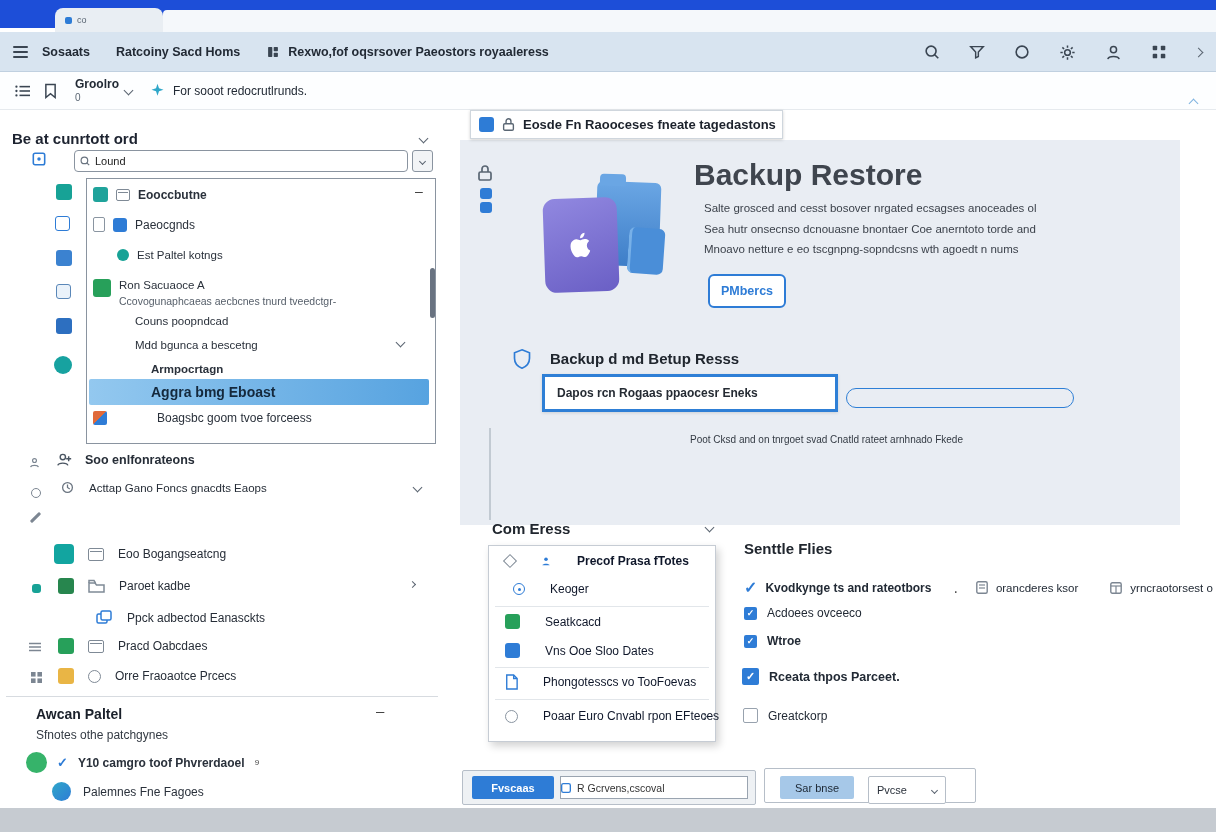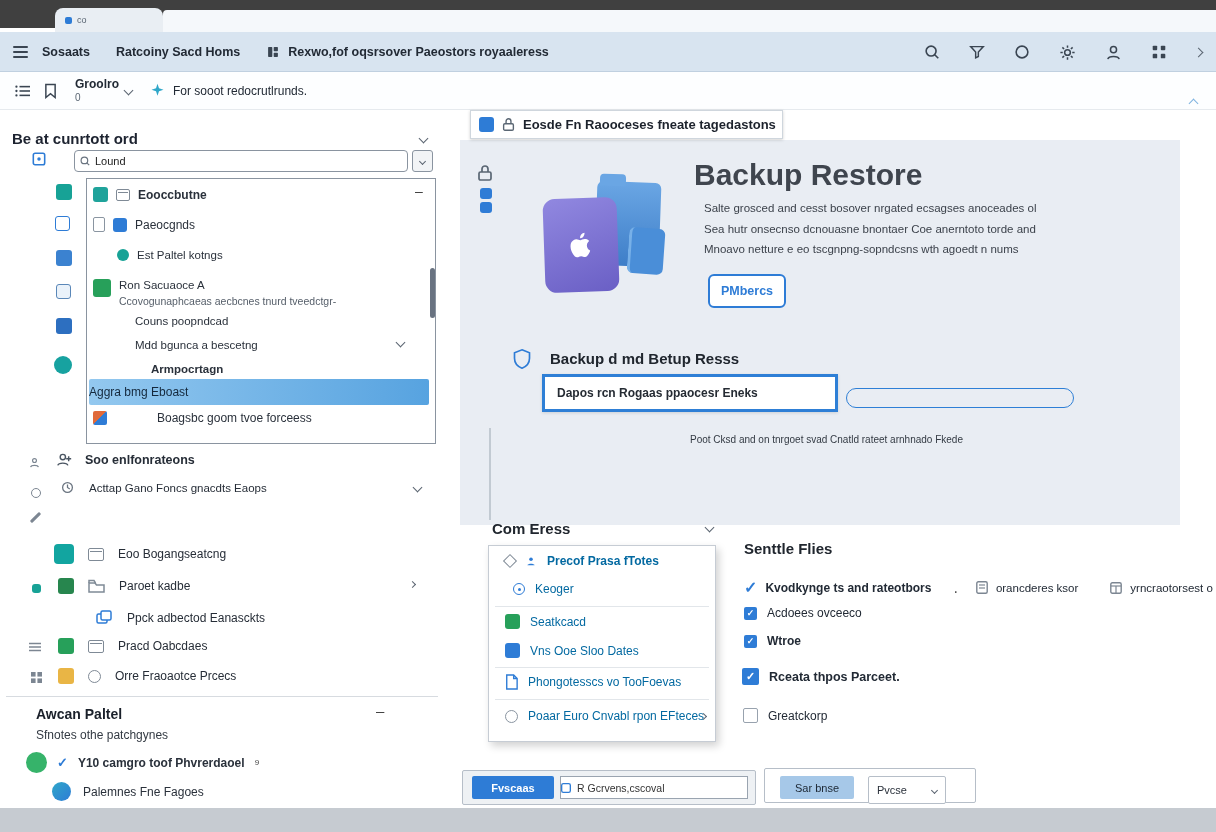--- a/index.html
+++ b/index.html
@@ -7,21 +7,21 @@
   body{font-family:"Liberation Sans",sans-serif;background:#c6cbd1;color:#2a313b}
   #app{position:relative;width:1216px;height:832px;background:#ffffff;overflow:hidden}
   .abs{position:absolute}
   .row{display:flex;align-items:center}
   
   .chev{display:inline-block;width:7px;height:7px;border-right:1.7px solid #5a6470;border-bottom:1.7px solid #5a6470}
   .chev.down{transform:rotate(45deg)}
   .chev.up{transform:rotate(-135deg)}
   .chev.right{transform:rotate(-45deg)}
   
-  .titlebar{left:0;top:0;width:1216px;height:28px;background:#404040}
+  .titlebar{left:0;top:0;width:1216px;height:28px;background:#1d4ed8}
   .tab{left:55px;top:8px;width:108px;height:24px;background:#e9eef3;border-radius:8px 8px 0 0;display:flex;align-items:center;padding-left:10px;gap:5px;font-size:9px;color:#5a6673}
   .tabdot{width:7px;height:7px;border-radius:2px;background:#2e7cd6}
   .titlebar-right{left:163px;top:10px;width:1053px;height:22px;background:#f5f8fb;border-radius:4px 0 0 0}
   
   .menubar{left:0;top:32px;width:1216px;height:40px;background:#d8e4f0;border-bottom:1px solid #c0d0e0;display:flex;align-items:center}
   .burger{width:15px;display:flex;flex-direction:column;gap:3px;margin:0 14px 0 13px}
   .burger i{display:block;height:2px;background:#3a4552;border-radius:1px}
   .menu-item{font-size:12.5px;color:#222a35;font-weight:bold;margin-right:26px;white-space:nowrap}
   .menu-icons{position:absolute;right:14px;top:0;height:40px;display:flex;align-items:center;gap:27px}
   
@@ -49,21 +49,21 @@
   .hdr-card{left:470px;top:110px;width:313px;height:29px;background:#fff;border:1px solid #cfd6dd;box-shadow:0 1px 3px rgba(0,0,0,.18);display:flex;align-items:center;gap:8px;padding-left:8px}
   .hdr-title{font-size:13px;font-weight:bold;color:#1c222c;white-space:nowrap}
   .hero-title{font-size:30px;font-weight:bold;color:#3f454e}
   .hero-par span{display:block;font-size:11.5px;color:#3c424b;line-height:1.8;white-space:nowrap}
   .btn-outline{border:2px solid #2e7cd6;border-radius:6px;background:#fff;color:#2e7cd6;font-weight:bold;font-size:12.5px;display:flex;align-items:center;justify-content:center}
   .sec-title{font-size:15px;font-weight:bold;color:#20262e;white-space:nowrap}
   .field1{left:542px;top:374px;width:296px;height:38px;background:#fff;border:3px solid #2e7fd6;display:flex;align-items:center;padding-left:12px;font-size:12px;font-weight:bold;color:#252b33;box-shadow:0 1px 3px rgba(0,0,0,.12)}
   .field2{left:846px;top:388px;width:228px;height:20px;border:1.5px solid #2e7fd6;border-radius:10px}
   .note{font-size:10px;color:#333a43;white-space:nowrap}
   .dd-panel{left:488px;top:545px;width:228px;height:197px;background:#fff;border:1px solid #c6ccd4;box-shadow:3px 4px 8px rgba(0,0,0,.18)}
-  .dd-row{position:absolute;display:flex;align-items:center;gap:10px;font-size:12px;color:#0369a1;white-space:nowrap;left:16px}
+  .dd-row{position:absolute;display:flex;align-items:center;gap:25px;font-size:12px;color:#0f172a;white-space:nowrap;left:16px}
   .dd-div{position:absolute;left:6px;width:214px;height:1px;background:#e2e6ea}
   .cbox{width:13px;height:13px;background:#2e7cd6;border-radius:2px;color:#fff;font-size:9px;display:flex;align-items:center;justify-content:center;font-weight:bold;flex:none}
   .cbox.big{width:17px;height:17px;font-size:11px}
   .cbox.empty{background:#fff;border:1.5px solid #98a2ae;color:transparent}
   .ck-label{font-size:12px;color:#222a35;white-space:nowrap}
   .foot-group{position:absolute;height:35px;border:1px solid #b6bec8;border-radius:2px}
   .btn-primary{position:absolute;background:#2e7cd6;color:#fff;font-size:11px;font-weight:bold;display:flex;align-items:center;justify-content:center;border-radius:2px}
   .btn-soft{position:absolute;background:#a6c8e8;color:#1c2733;font-size:11px;display:flex;align-items:center;justify-content:center;border-radius:2px}
   .foot-input{position:absolute;background:#fff;border:1px solid #9aa4b0;display:flex;align-items:center;gap:6px;padding:0 0;font-size:10.5px;color:#333}
   .bottom-strip{left:0;top:808px;width:1216px;height:24px;background:#c6cbd1}
@@ -241,21 +241,21 @@
       <div class="trow" style="left:48px;top:160px;font-size:11.5px">
         <span>Mdd bgunca a bescetng</span>
       </div>
       <span class="abs chev down" style="left:310px;top:160px"></span>
 
       <div class="trow" style="left:64px;top:184px;font-size:11.5px;font-weight:bold">
         <span>Armpocrtagn</span>
       </div>
 
       <div class="hl-row" style="top:200px">
-        <span style="font-size:12px;font-weight:normal;color:#14283c">Aggra bmg Eboast</span>
+        <span style="margin-left:62px;font-size:14px;font-weight:bold;color:#14283c">Aggra bmg Eboast</span>
       </div>
 
       <div class="trow" style="left:6px;top:232px">
         <span style="width:14px;height:14px;border-radius:2px;background:linear-gradient(135deg,#e06a3a 50%,#2e7cd6 50%);flex:none"></span>
         <span style="margin-left:42px">Boagsbc goom tvoe forceess</span>
       </div>
     </div>
     <div class="thumb"></div>
 
     <span class="abs ico" style="left:28px;top:346px">

